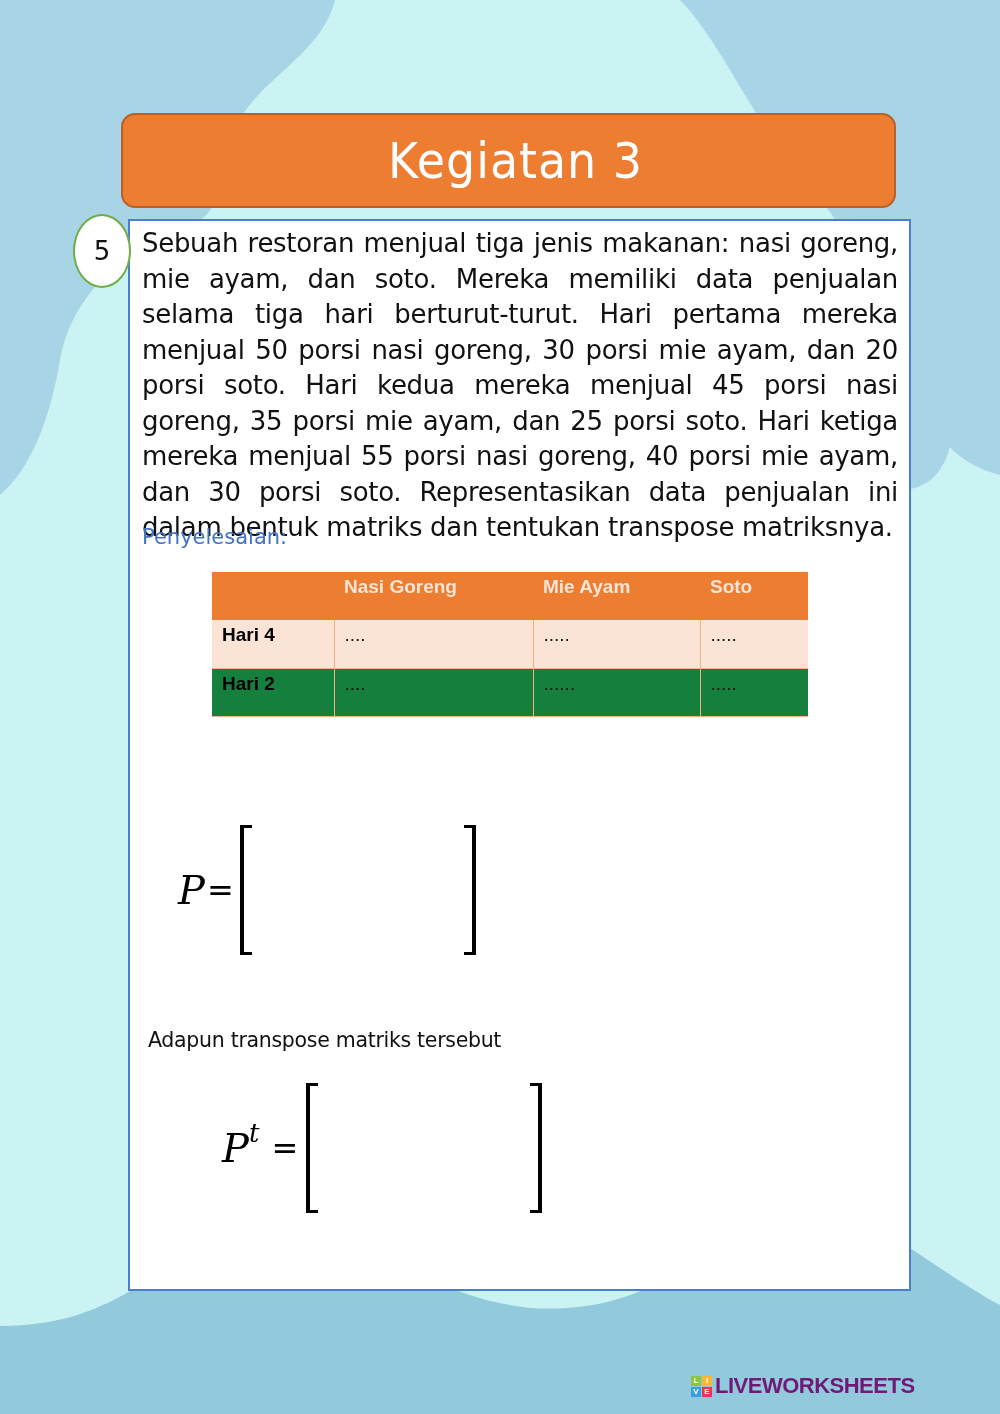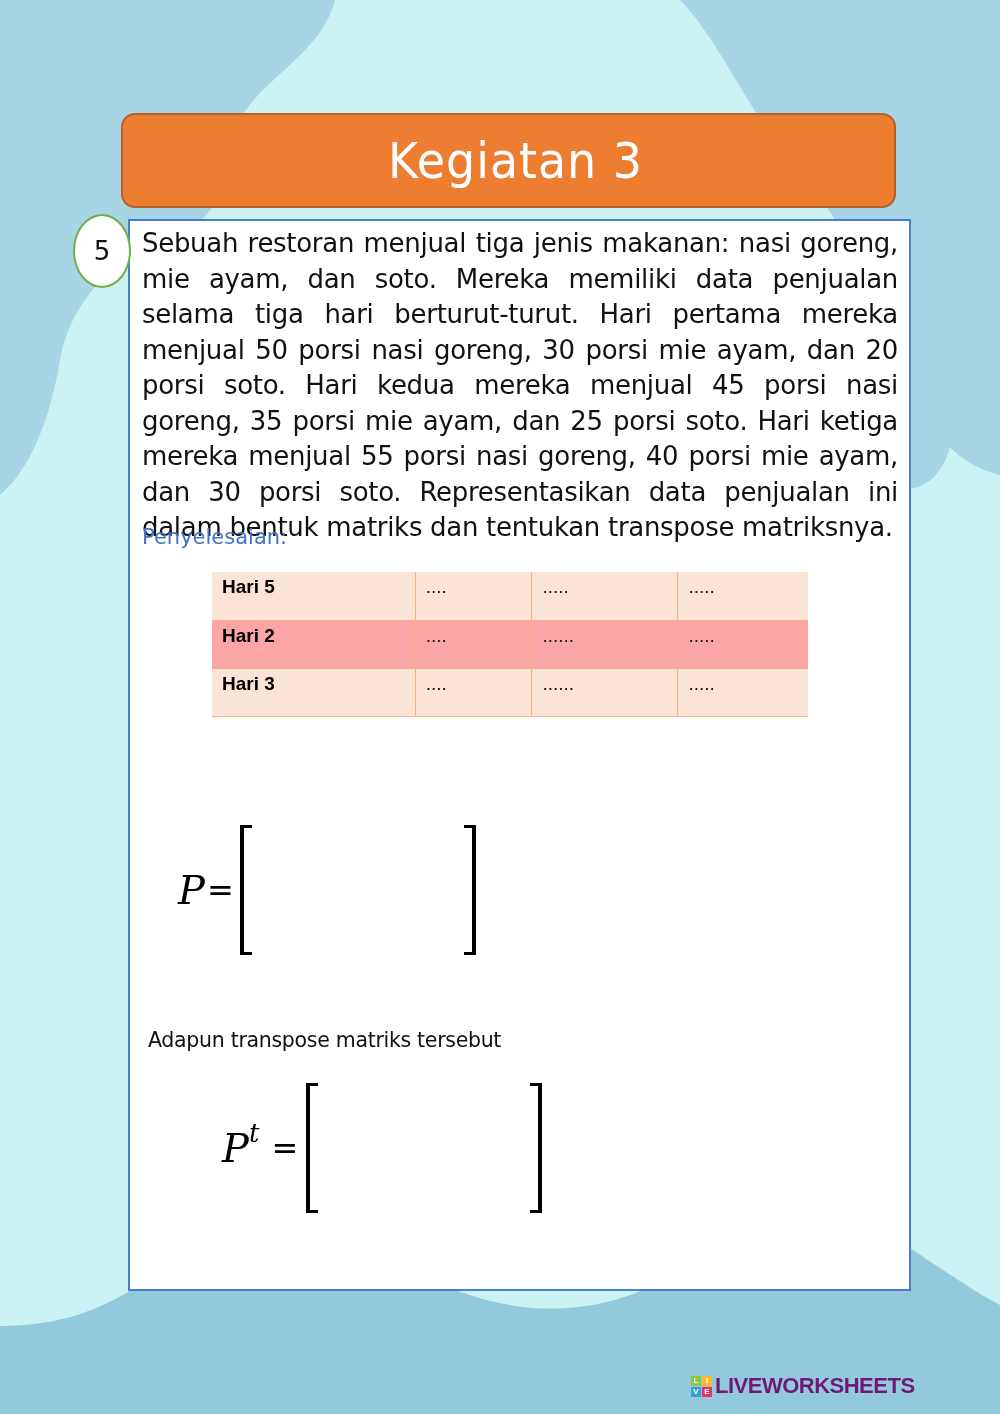--- a/index.html
+++ b/index.html
@@ -45,21 +45,21 @@
     table.sales th {
       background: #ed7d31; color: #fce4d6; text-align: left; font-weight: bold;
       height: 48px; padding: 0 10px; vertical-align: top; padding-top: 4px; box-sizing: border-box;
     }
     table.sales td {
       height: 48px; padding: 4px 10px 0; vertical-align: top; box-sizing: border-box;
       border-right: 1px solid #f4b183; border-bottom: 1px solid #f4b183; color: #111;
     }
     table.sales td:last-child { border-right: none; }
     table.sales tr.odd td { background: #fbe3d6; }
-    table.sales tr.even td { background: #fca5a5; }
+    table.sales tr.even td { background: #15803d; }
     table.sales td.rowhead { font-weight: bold; color: #000; }
     .col0 { width: 122px; } .col1 { width: 199px; } .col2 { width: 167px; } .col3 { width: 108px; }
     .matrix {
       position: absolute; display: flex; align-items: center;
     }
     .mat-label {
       font-family: "DejaVu Serif", serif; font-style: italic; font-size: 40px; color: #000;
     }
     .mat-label sup { font-size: 26px; position: relative; top: -6px; }
     .mat-eq { font-size: 32px; color: #000; margin: 0 6px 0 4px; }
@@ -111,34 +111,34 @@
 <div class="num-badge">
   <span>5</span>
 </div>
 
 <div class="problem">Sebuah restoran menjual tiga jenis makanan: nasi goreng, mie ayam, dan soto. Mereka memiliki data penjualan selama tiga hari berturut-turut. Hari pertama mereka menjual 50 porsi nasi goreng, 30 porsi mie ayam, dan 20 porsi soto. Hari kedua mereka menjual 45 porsi nasi goreng, 35 porsi mie ayam, dan 25 porsi soto. Hari ketiga mereka menjual 55 porsi nasi goreng, 40 porsi mie ayam, dan 30 porsi soto. Representasikan data penjualan ini dalam bentuk matriks dan tentukan transpose matriksnya.</div>
 
 <div class="solution-label">Penyelesaian:</div>
 
 <table class="sales">
   <tbody>
+      <tr>
+    <th class="col0"></th>
+    <th class="col1">Nasi Goreng</th>
+    <th class="col2">Mie Ayam</th>
+    <th class="col3">Soto</th>
+  </tr>
   <tr class="odd">
-    <td class="rowhead">Hari 5</td>
+    <td class="rowhead">Hari 4</td>
     <td>....</td>
     <td>.....</td>
     <td>.....</td>
   </tr>
   <tr class="even">
     <td class="rowhead">Hari 2</td>
-    <td>....</td>
-    <td>......</td>
-    <td>.....</td>
-  </tr>
-  <tr class="odd">
-    <td class="rowhead">Hari 3</td>
     <td>....</td>
     <td>......</td>
     <td>.....</td>
   </tr>
 </tbody>
   </table>
 
 <div class="matrix" style="left:178px; top:825px;">
   <span class="mat-label">P</span>
   <span class="mat-eq" style="margin-left:2px;">=</span>

